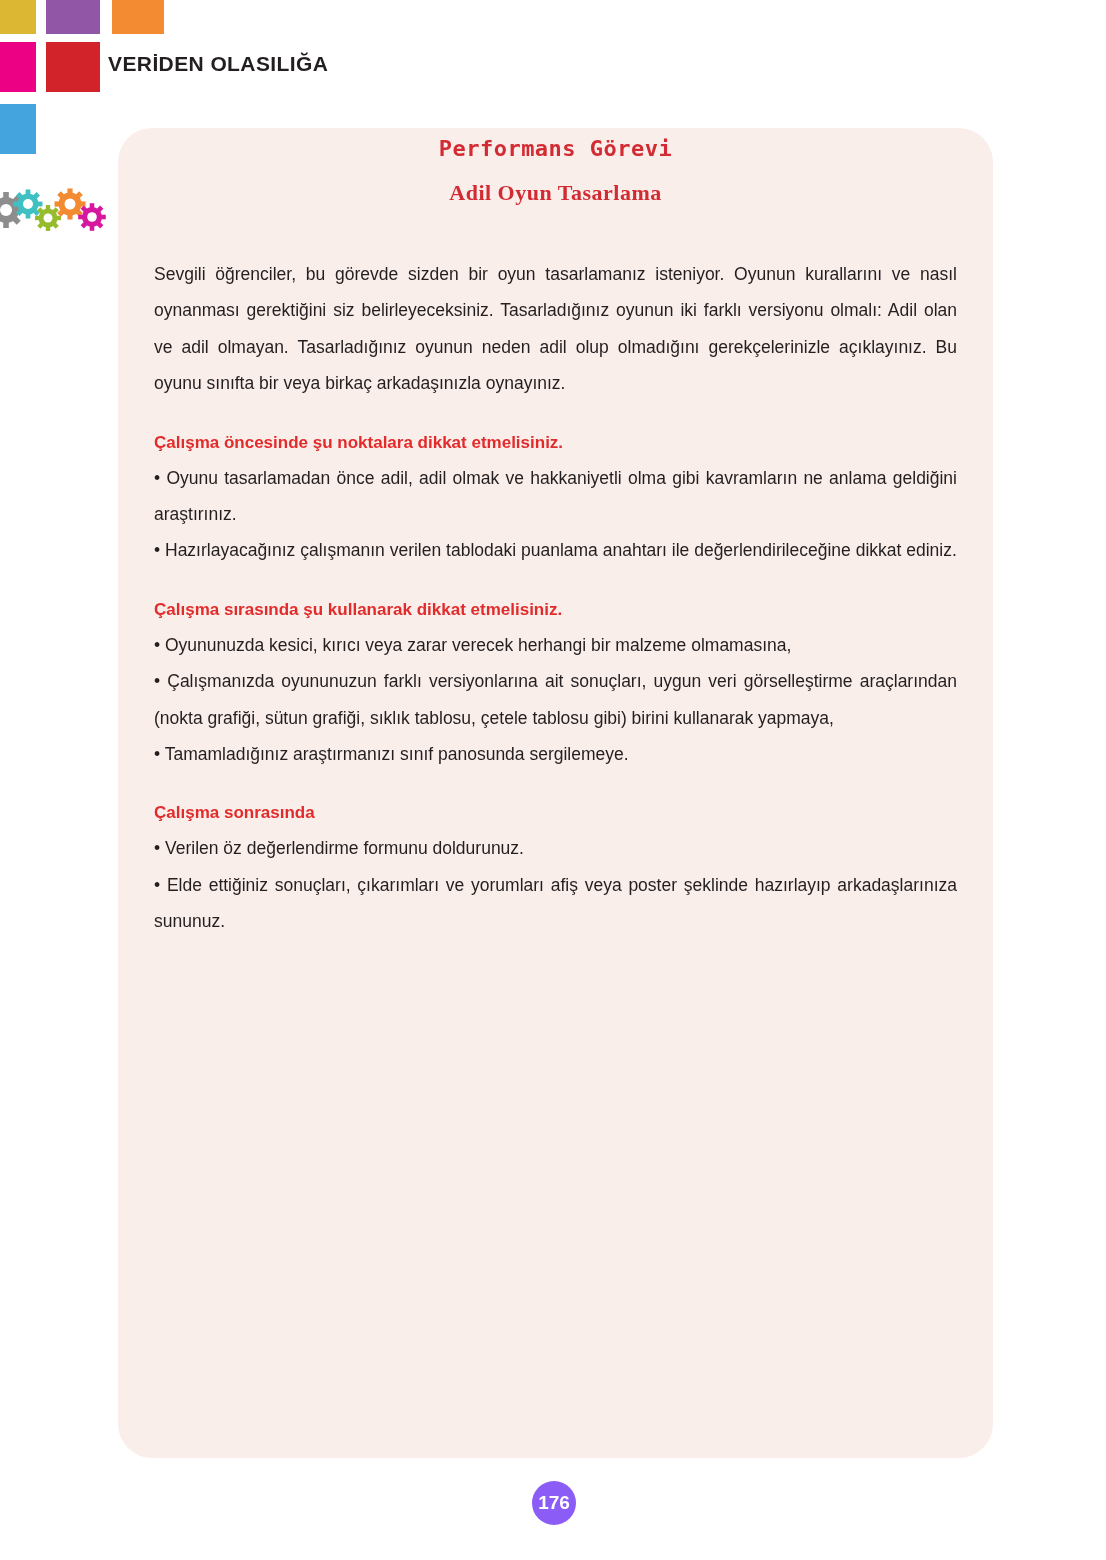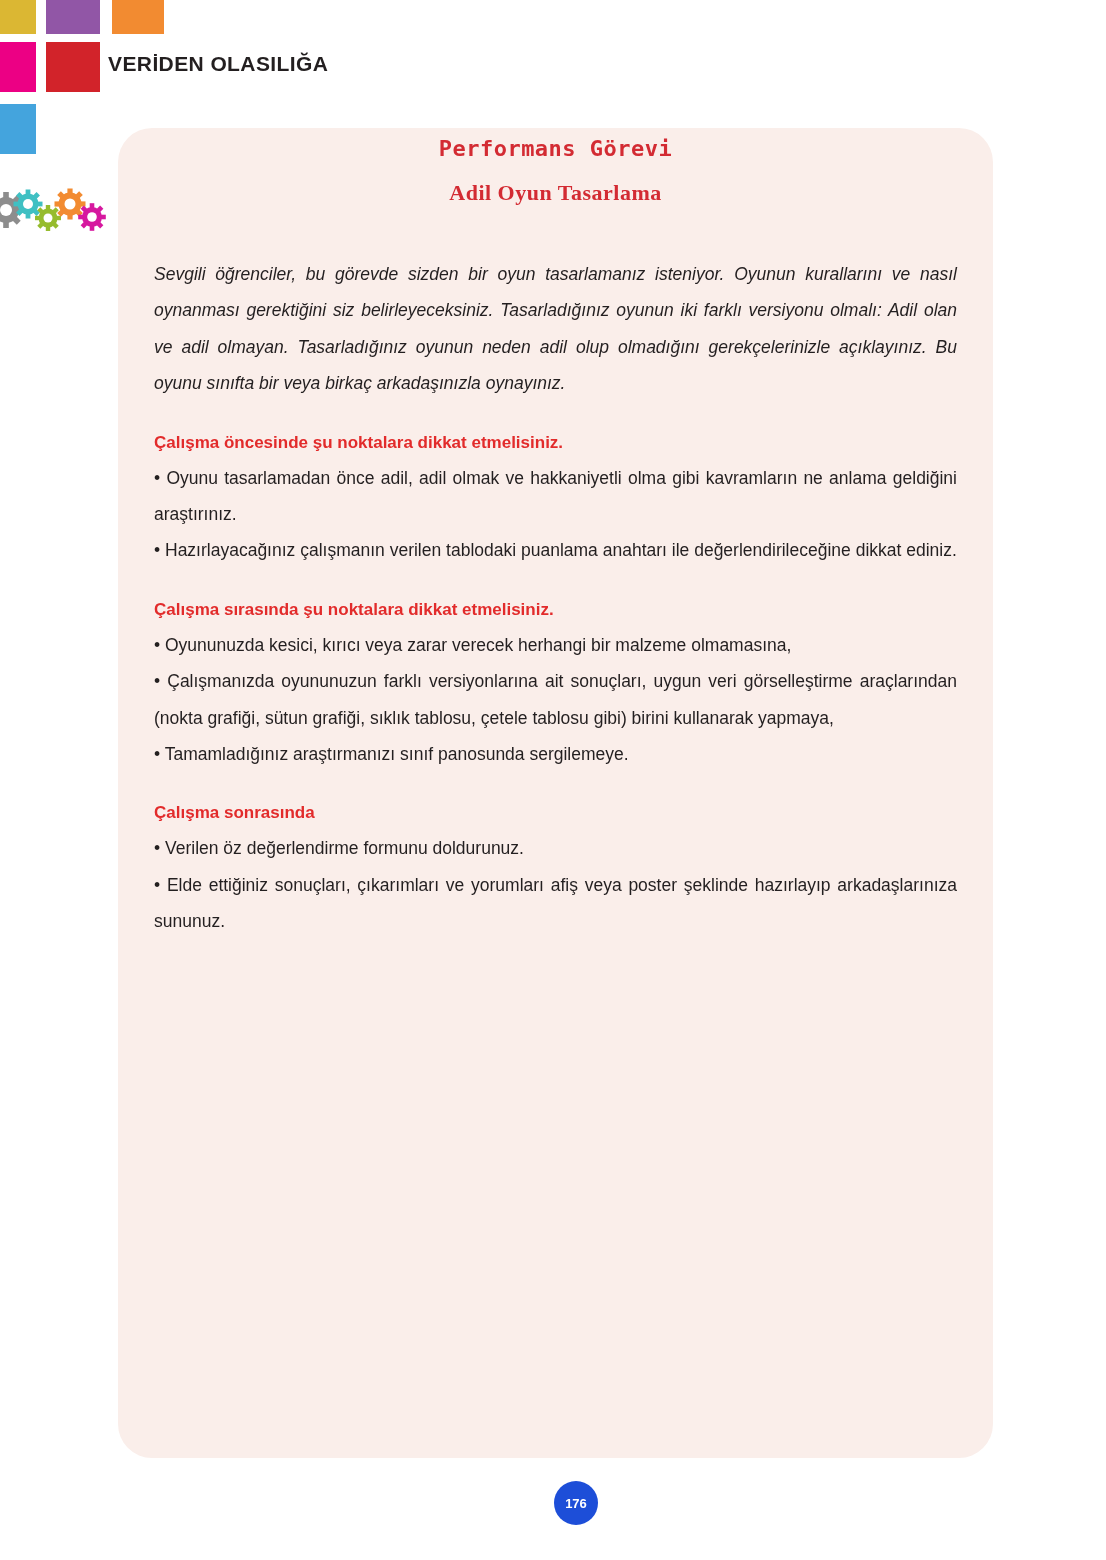--- a/index.html
+++ b/index.html
@@ -74,21 +74,20 @@
     font-family: Liberation Serif, serif;
   }
 
   .intro {
     margin-top: 52px;
     font-size: 17.5px;
     color: #231f20;
     line-height: 2.08;
     text-align: justify;
     text-justify: inter-word;
-    font-style: italic;
   }
 
   .section {
     margin-top: 24px;
   }
   .section-heading {
     font-size: 17px;
     font-weight: bold;
     color: #e22b2b;
     line-height: 2.0;
@@ -105,28 +104,27 @@
   }
 
   
   .page-badge {
     position: absolute;
     left: 532px;
     top: 1481px;
     width: 44px;
     height: 44px;
     border-radius: 50%;
-    background: #1d4ed8;
+    background: #8b5cf6;
     color: #ffffff;
-    font-size: 13px;
+    font-size: 19px;
     font-weight: bold;
     display: flex;
     align-items: center;
     justify-content: center;
-    margin-left: 22px;
   }
 </style>
 </head>
 <body>
 
 <div class="swatch sw-yellow"></div>
 <div class="swatch sw-purple"></div>
 <div class="swatch sw-orange"></div>
 <div class="swatch sw-magenta"></div>
 <div class="swatch sw-red"></div>
@@ -223,21 +221,21 @@
 
   <div class="intro">Sevgili öğrenciler, bu görevde sizden bir oyun tasarlamanız isteniyor. Oyunun kurallarını ve nasıl oynanması gerektiğini siz belirleyeceksiniz. Tasarladığınız oyunun iki farklı versiyonu olmalı: Adil olan ve adil olmayan. Tasarladığınız oyunun neden adil olup olmadığını gerekçelerinizle açıklayınız. Bu oyunu sınıfta bir veya birkaç arkadaşınızla oynayınız.</div>
 
   <div class="section">
     <div class="section-heading">Çalışma öncesinde şu noktalara dikkat etmelisiniz.</div>
     <div class="bullet">• Oyunu tasarlamadan önce adil, adil olmak ve hakkaniyetli olma gibi kavramların ne anlama geldiğini araştırınız.</div>
     <div class="bullet">• Hazırlayacağınız çalışmanın verilen tablodaki puanlama anahtarı ile değerlendirileceğine dikkat ediniz.</div>
   </div>
 
   <div class="section">
-    <div class="section-heading">Çalışma sırasında şu noktalara dikkat etmelisiniz.</div>
+    <div class="section-heading">Çalışma sırasında şu kullanarak dikkat etmelisiniz.</div>
     <div class="bullet nojustify">• Oyununuzda kesici, kırıcı veya zarar verecek herhangi bir malzeme olmamasına,</div>
     <div class="bullet">• Çalışmanızda oyununuzun farklı versiyonlarına ait sonuçları, uygun veri görselleştirme araçlarından (nokta grafiği, sütun grafiği, sıklık tablosu, çetele tablosu gibi) birini kullanarak yapmaya,</div>
     <div class="bullet nojustify">• Tamamladığınız araştırmanızı sınıf panosunda sergilemeye.</div>
   </div>
 
   <div class="section">
     <div class="section-heading">Çalışma sonrasında</div>
     <div class="bullet nojustify">• Verilen öz değerlendirme formunu doldurunuz.</div>
     <div class="bullet">• Elde ettiğiniz sonuçları, çıkarımları ve yorumları afiş veya poster şeklinde hazırlayıp arkadaşlarınıza sununuz.</div>
   </div>

